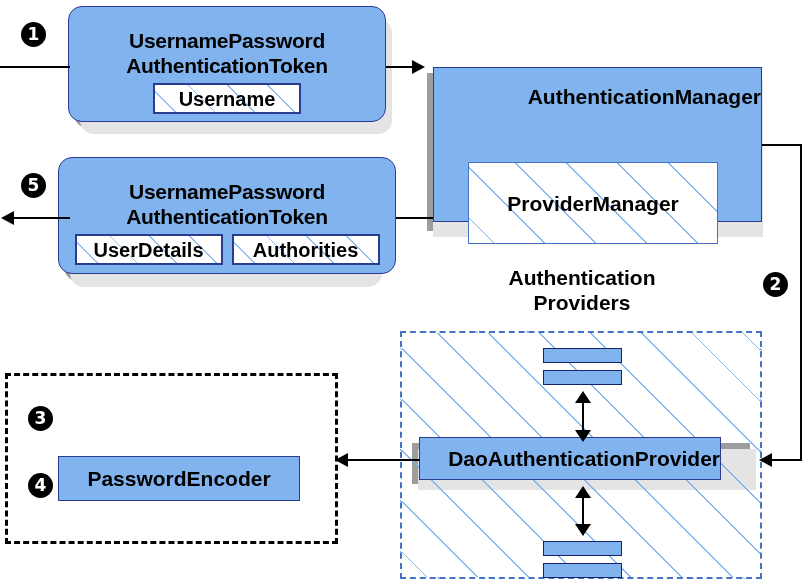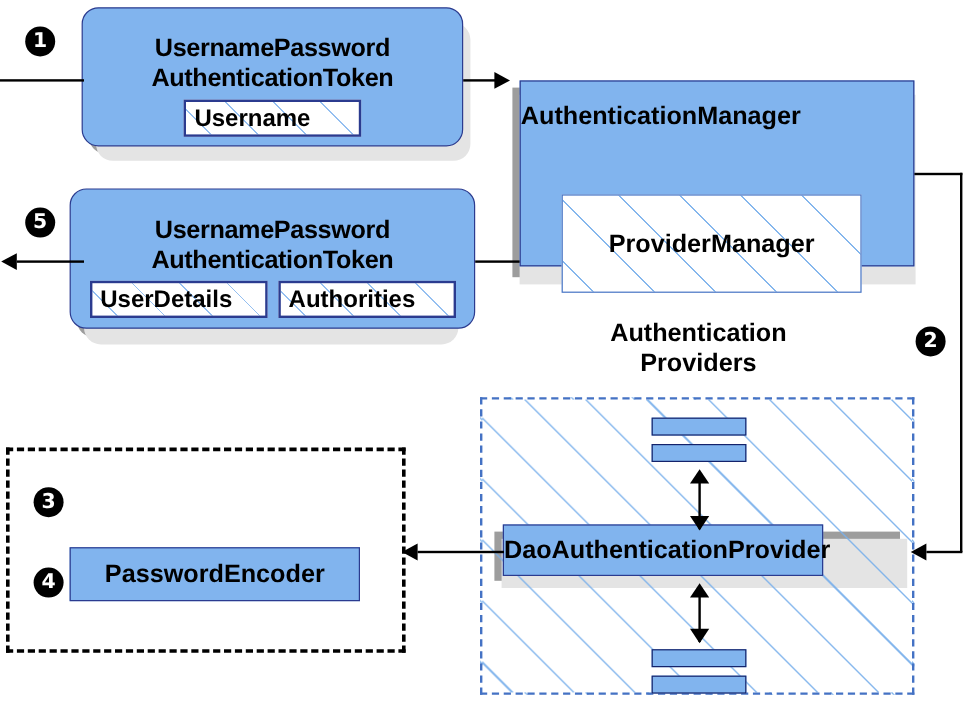--- a/index.html
+++ b/index.html
@@ -78,36 +78,36 @@
         rgba(130,180,238,0.0) 0px,
         rgba(130,180,238,0.0) 14px,
         rgba(130,180,238,0.85) 14px,
         rgba(130,180,238,0.85) 15px,
         rgba(130,180,238,0.0) 15px,
         rgba(130,180,238,0.0) 28px);
     font-size: 20px;
     font-weight: bold;
     color: #000000;
     padding: 1px 7px 2px 7px;
-    text-align: left;
+    text-align: center;
     box-sizing: border-box;
     height: 31px;
     line-height: 27px;
   }
 
   
   .blue-box {
     position: absolute;
     background: #81b4ee;
     border: 1.5px solid #2b3b8f;
     box-sizing: border-box;
     z-index: 10;
   }
   .blue-box-title {
-    text-align: left;
+    text-align: right;
     font-weight: bold;
     font-size: 21px;
     color: #000000;
   }
 
   
   .hatch-panel {
     position: absolute;
     background: #ffffff;
     background-image: repeating-linear-gradient(
@@ -306,21 +306,21 @@
 
   <div class="stub" style="left:543px; top:348px; width:79px; height:15px;"></div>
   <div class="stub" style="left:543px; top:370px; width:79px; height:15px;"></div>
 
   <div class="vline" style="left:582px; top:397px; height:44px;"></div>
   <div class="arrow-up" style="left:575px; top:391px;"></div>
   <div class="arrow-down" style="left:575px; top:430px;"></div>
 
   <div class="shadow" style="left:412px; top:443px; width:338px; height:41px;"></div>
   <div class="shadow-lt" style="left:418px; top:449px; width:338px; height:41px;"></div>
-  <div class="blue-box" style="left:419px; top:437px; width:267px; height:43px;">
+  <div class="blue-box" style="left:419px; top:437px; width:302px; height:43px;">
     <div class="blue-box-title" style="padding-top:9px;">DaoAuthenticationProvider</div>
   </div>
 
   <div class="vline" style="left:582px; top:491px; height:44px;"></div>
   <div class="arrow-up" style="left:575px; top:486px;"></div>
   <div class="arrow-down" style="left:575px; top:524px;"></div>
 
   <div class="stub" style="left:543px; top:541px; width:79px; height:15px;"></div>
   <div class="stub" style="left:543px; top:563px; width:79px; height:15px;"></div>
 

